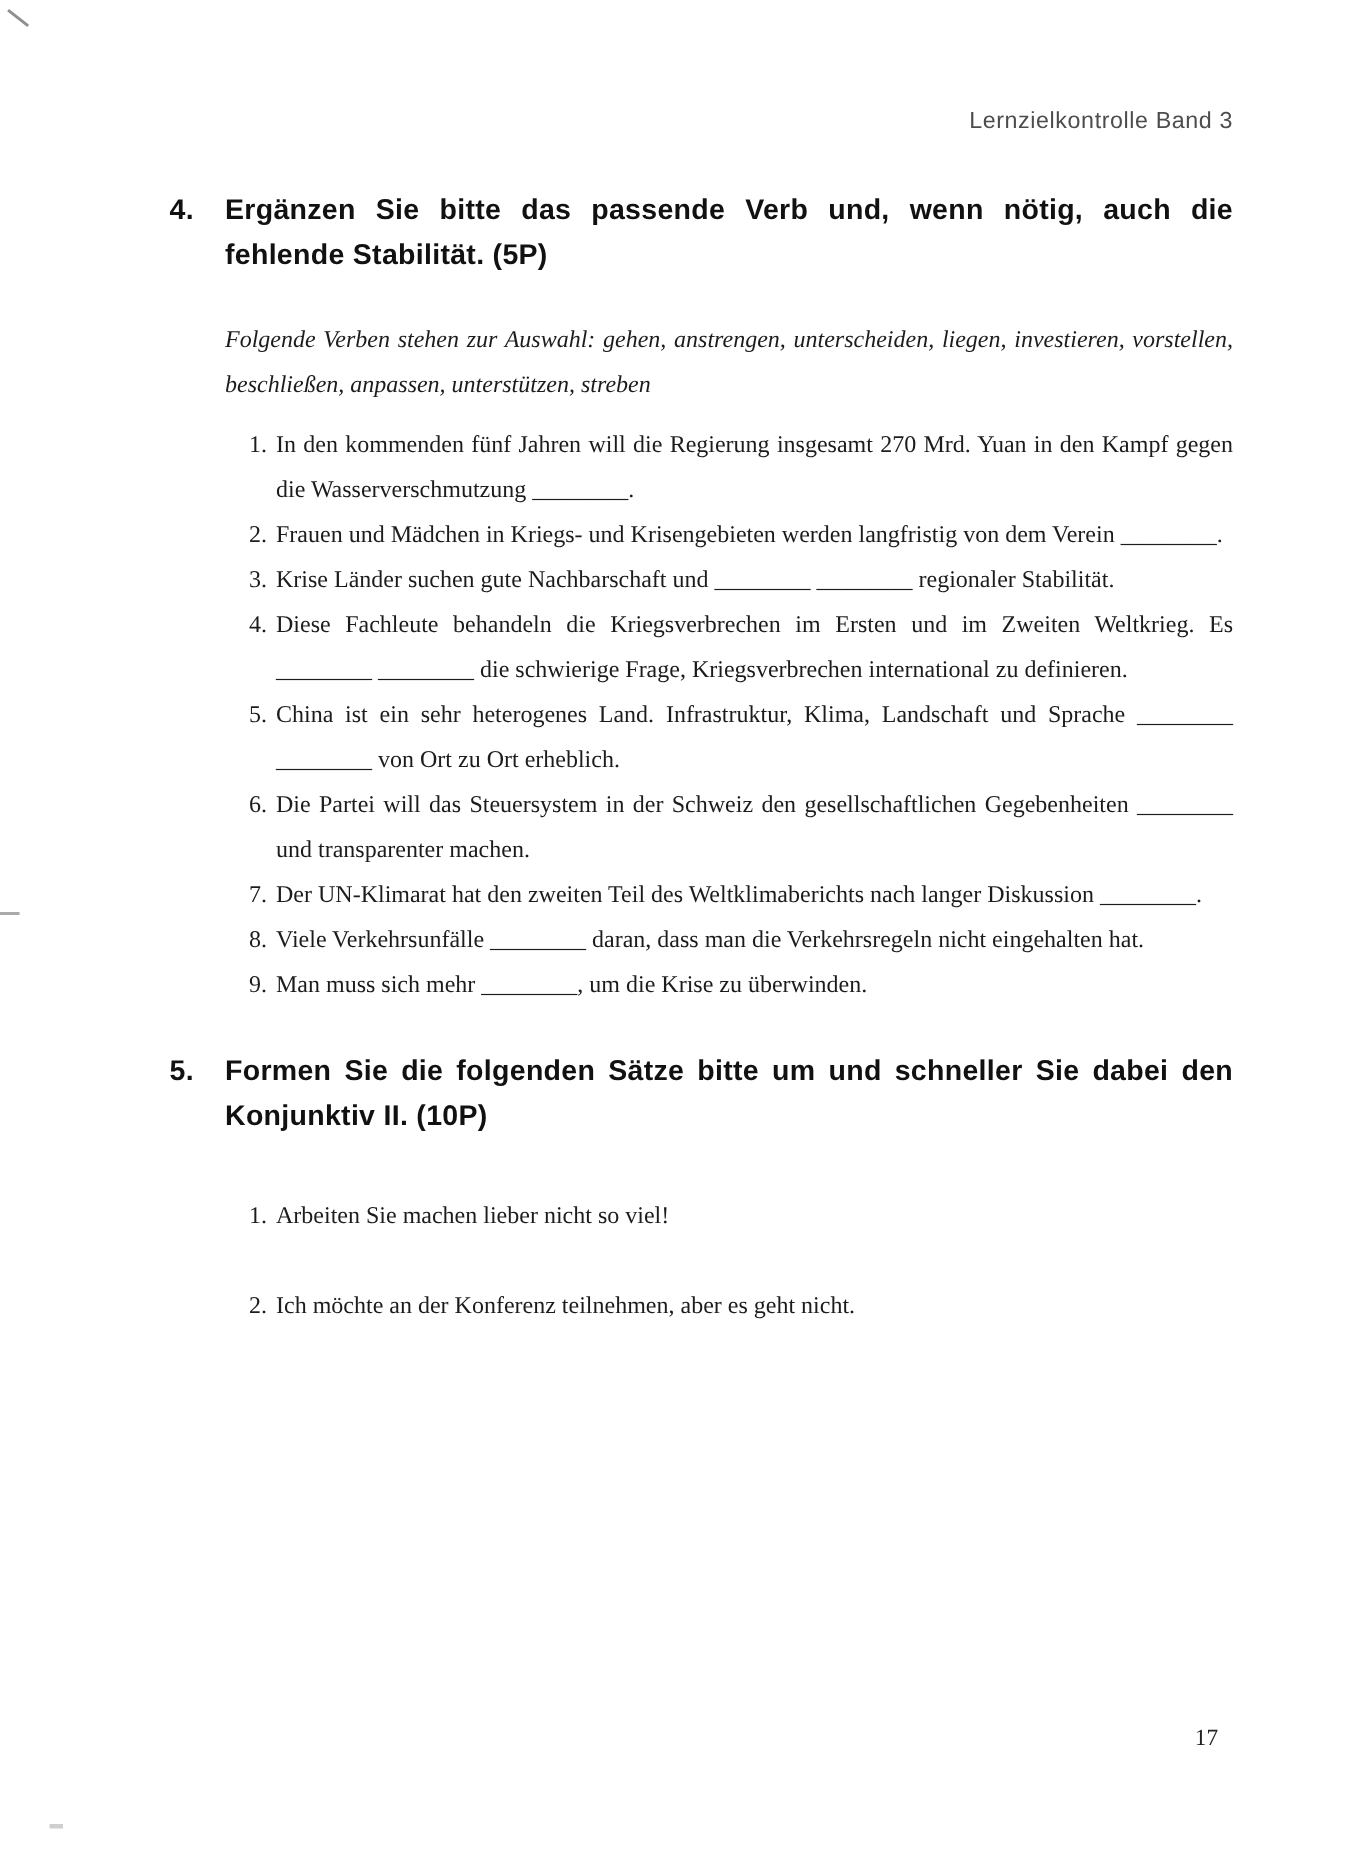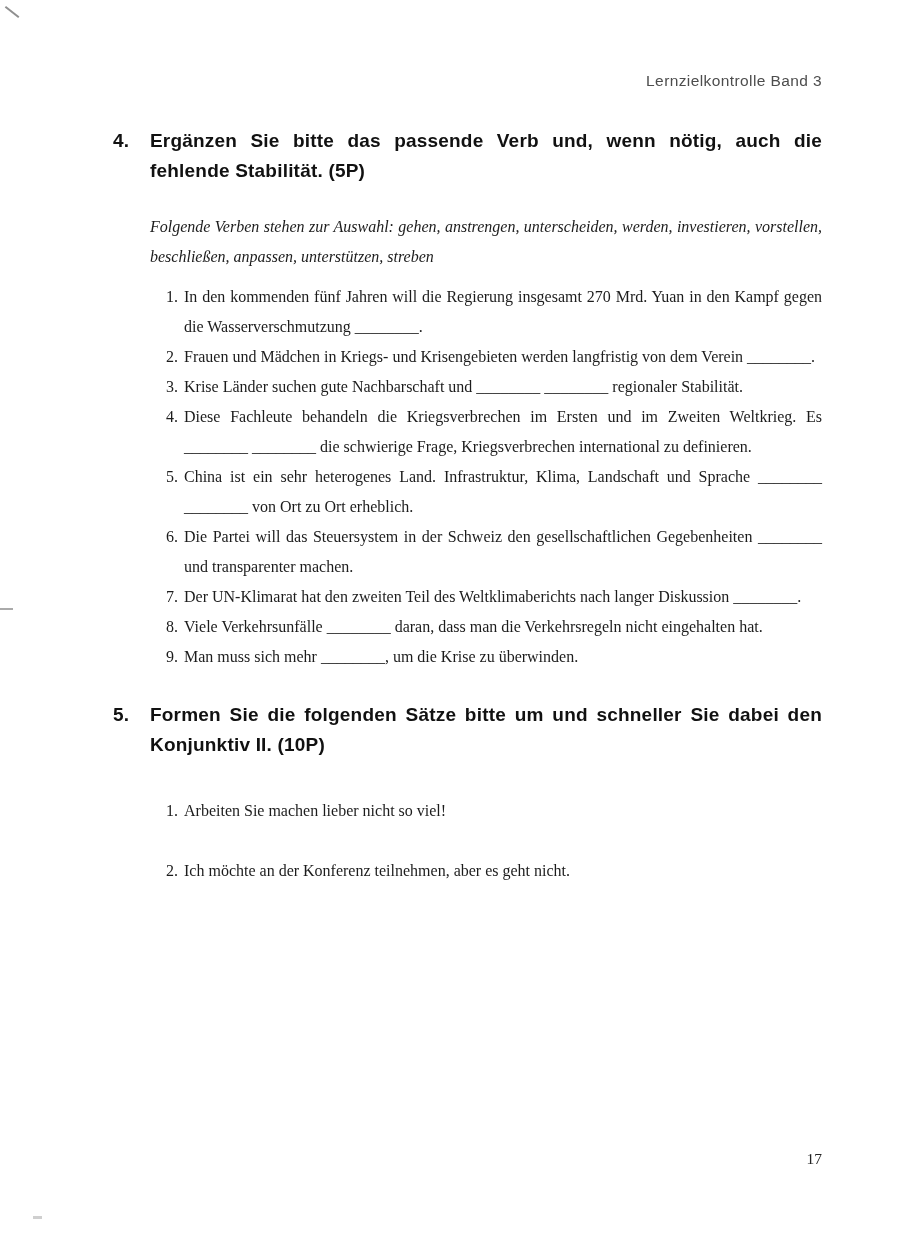--- a/index.html
+++ b/index.html
@@ -49,21 +49,21 @@
   .item{
     display:flex;
     font-size:16px;line-height:30px;
   }
   .item-num{flex:0 0 30px;text-align:right;}
   .item-text{flex:1;margin-left:6px;text-align:justify;}
   .items-s5{margin-top:36px;}
   .items-s5 .item{margin-bottom:30px;}
   
   .page-number{
-    position:absolute;top:1150px;right:78px;
+    position:absolute;top:1150px;right:88px;
     font-size:15.5px;color:#222;
   }
   
   .mark{position:absolute;background:#9a9a9a;}
   .mark-corner{
     top:6px;left:6px;width:17px;height:1.5px;
     transform:rotate(38deg);transform-origin:left top;background:#8f8f8f;
   }
   .mark-left-dash{top:608px;left:0;width:13px;height:1.5px;background:#aaaaaa;}
   .mark-bottom{top:1216px;left:33px;width:9px;height:3px;background:#cfcfcf;}
@@ -78,21 +78,21 @@
   <div class="mark mark-bottom"></div>
 
   <div class="doc-header">Lernzielkontrolle  Band 3</div>
 
 
   <div class="section-heading">
     <span class="sec-num">4.</span>
     <span class="sec-title">Ergänzen Sie bitte das passende Verb und, wenn nötig, auch die fehlende Stabilität. (5P)</span>
   </div>
 
-  <p class="instruction">Folgende Verben stehen zur Auswahl: gehen, anstrengen, unterscheiden, werden, investieren, vorstellen, beschließen, anpassen, unterstützen, streben</p>
+  <p class="instruction">Folgende Verben stehen zur Auswahl: gehen, anstrengen, unterscheiden, liegen, investieren, vorstellen, beschließen, anpassen, unterstützen, streben</p>
 
   <div class="items">
     <div class="item">
       <span class="item-num">1.</span>
       <span class="item-text">In den kommenden fünf Jahren will die Regierung insgesamt 270 Mrd. Yuan in den Kampf gegen die Wasserverschmutzung ________.</span>
     </div>
     <div class="item">
       <span class="item-num">2.</span>
       <span class="item-text">Frauen und Mädchen in Kriegs- und Krisengebieten werden  langfristig von dem Verein ________.</span>
     </div>

